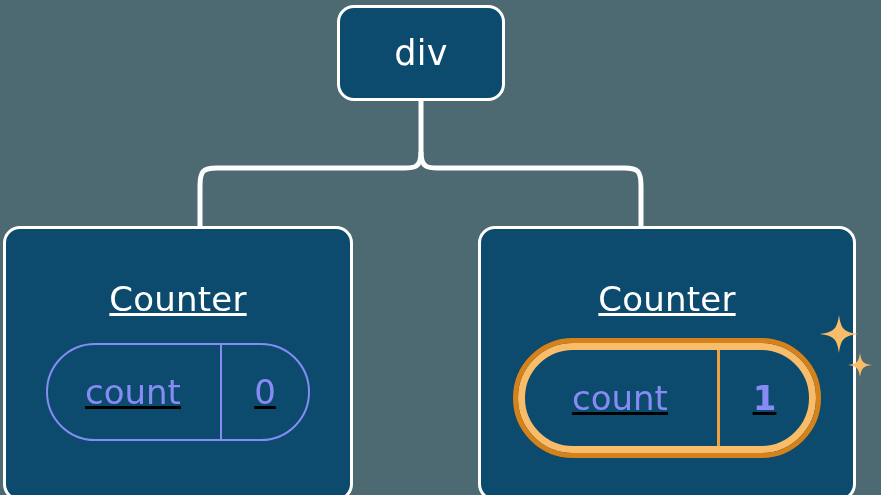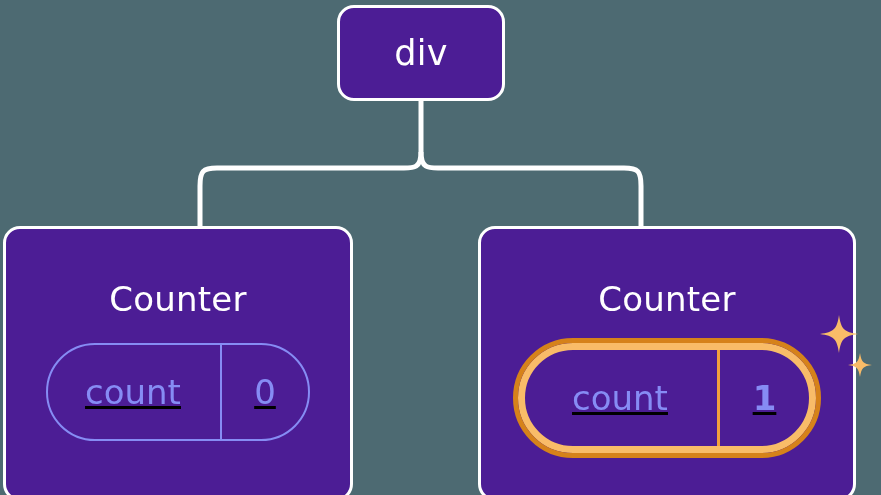--- a/index.html
+++ b/index.html
@@ -23,21 +23,21 @@
     top: 0;
     width: 881px;
     height: 495px;
     pointer-events: none;
   }
 
   
   .node {
     position: absolute;
     box-sizing: border-box;
-    background: #4c1d95;
+    background: #0c4a6e;
     border: 3px solid #ffffff;
     border-radius: 17px;
   }
 
   
   #root-node {
     left: 337px;
     top: 5px;
     width: 168px;
     height: 96px;
@@ -62,20 +62,21 @@
   }
   #counter-node-left  { left: 3px;   width: 350px; }
   #counter-node-right { left: 478px; width: 378px; }
 
   .component-node .node-title {
     color: #ffffff;
     font-size: 34px;
     line-height: 1;
     margin-top: 53px;
     letter-spacing: 0.2px;
+    text-decoration: underline;
   }
 
   
   .state-pill-wrap {
     position: relative;
     margin-top: 27px;
   }
   .state-pill {
     position: relative;
     box-sizing: border-box;

